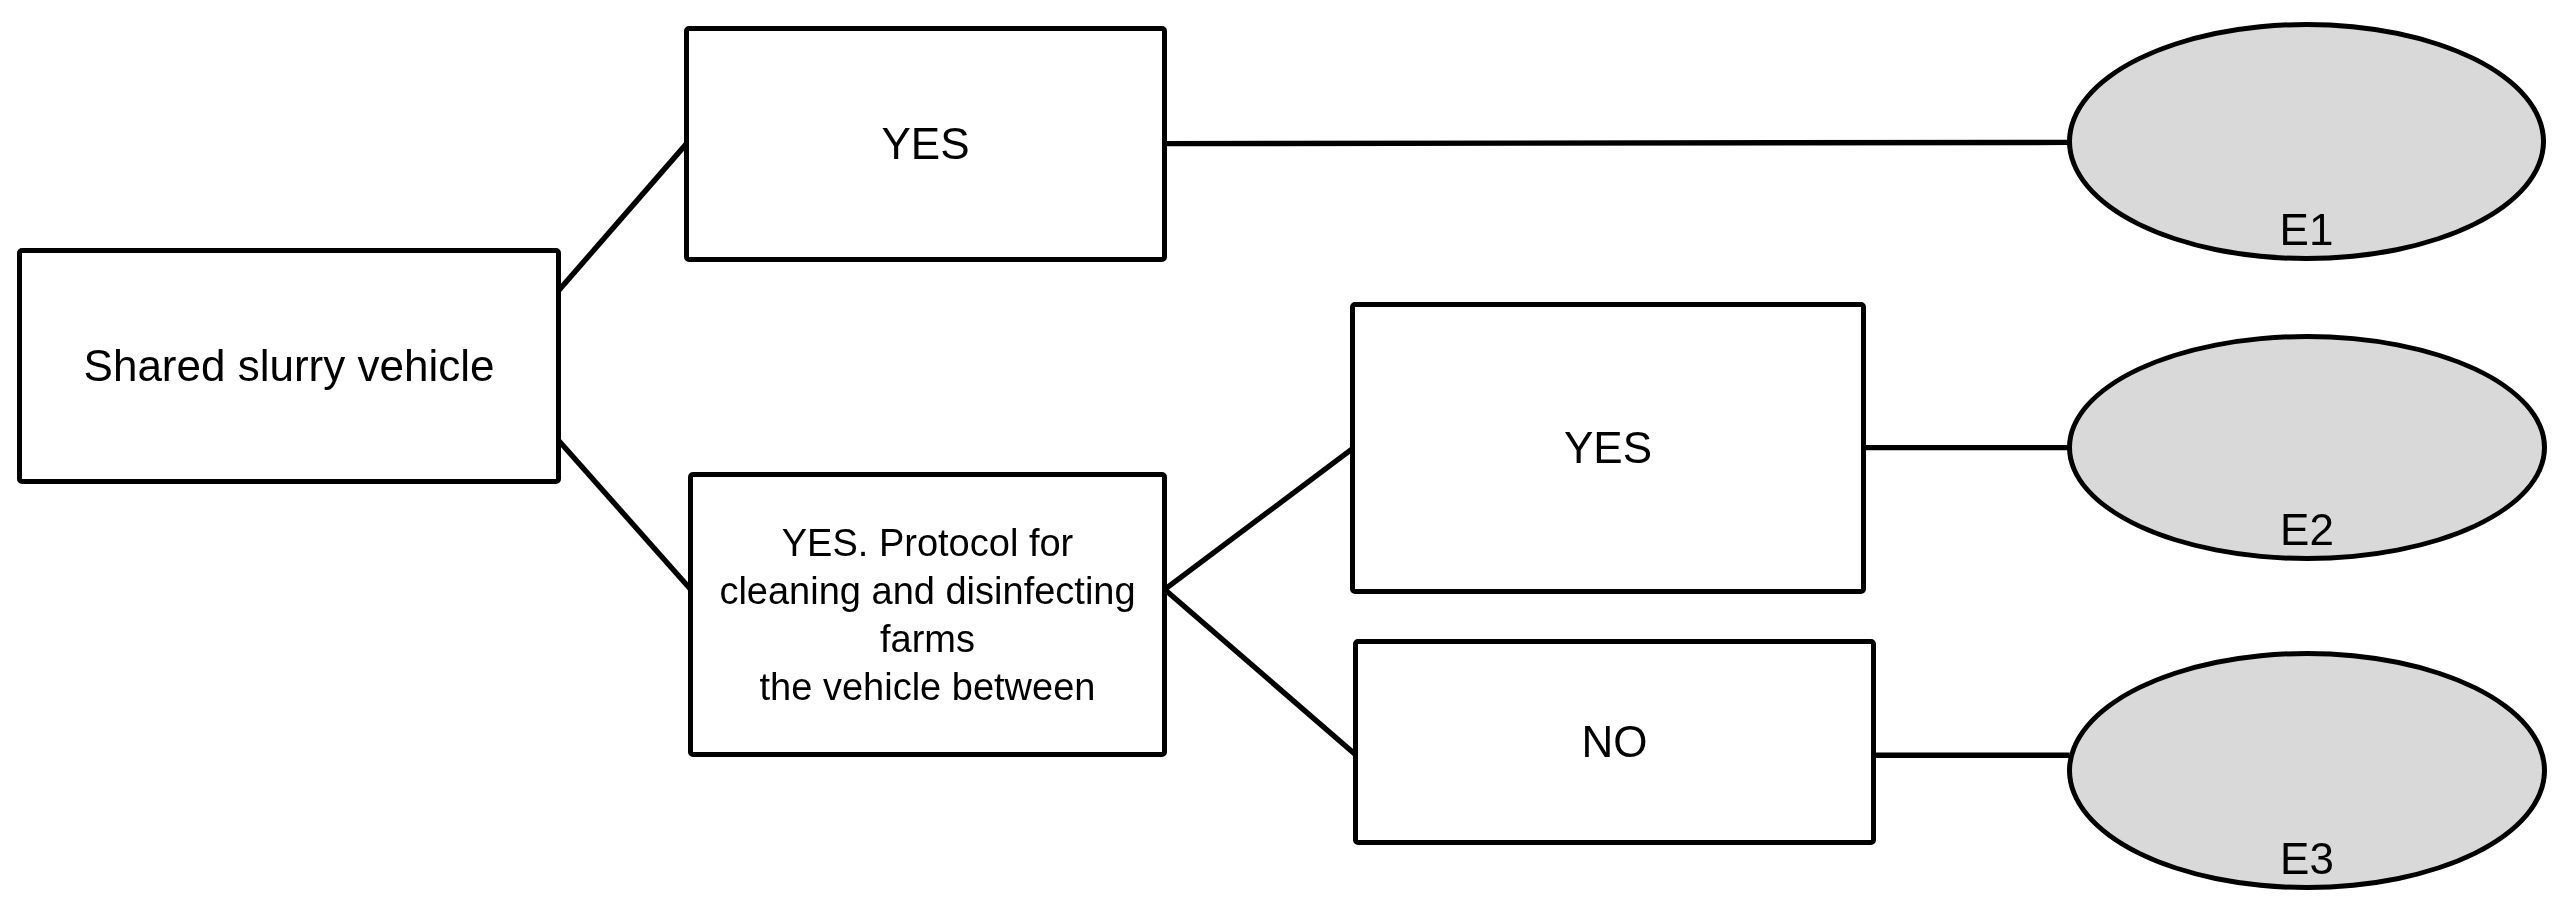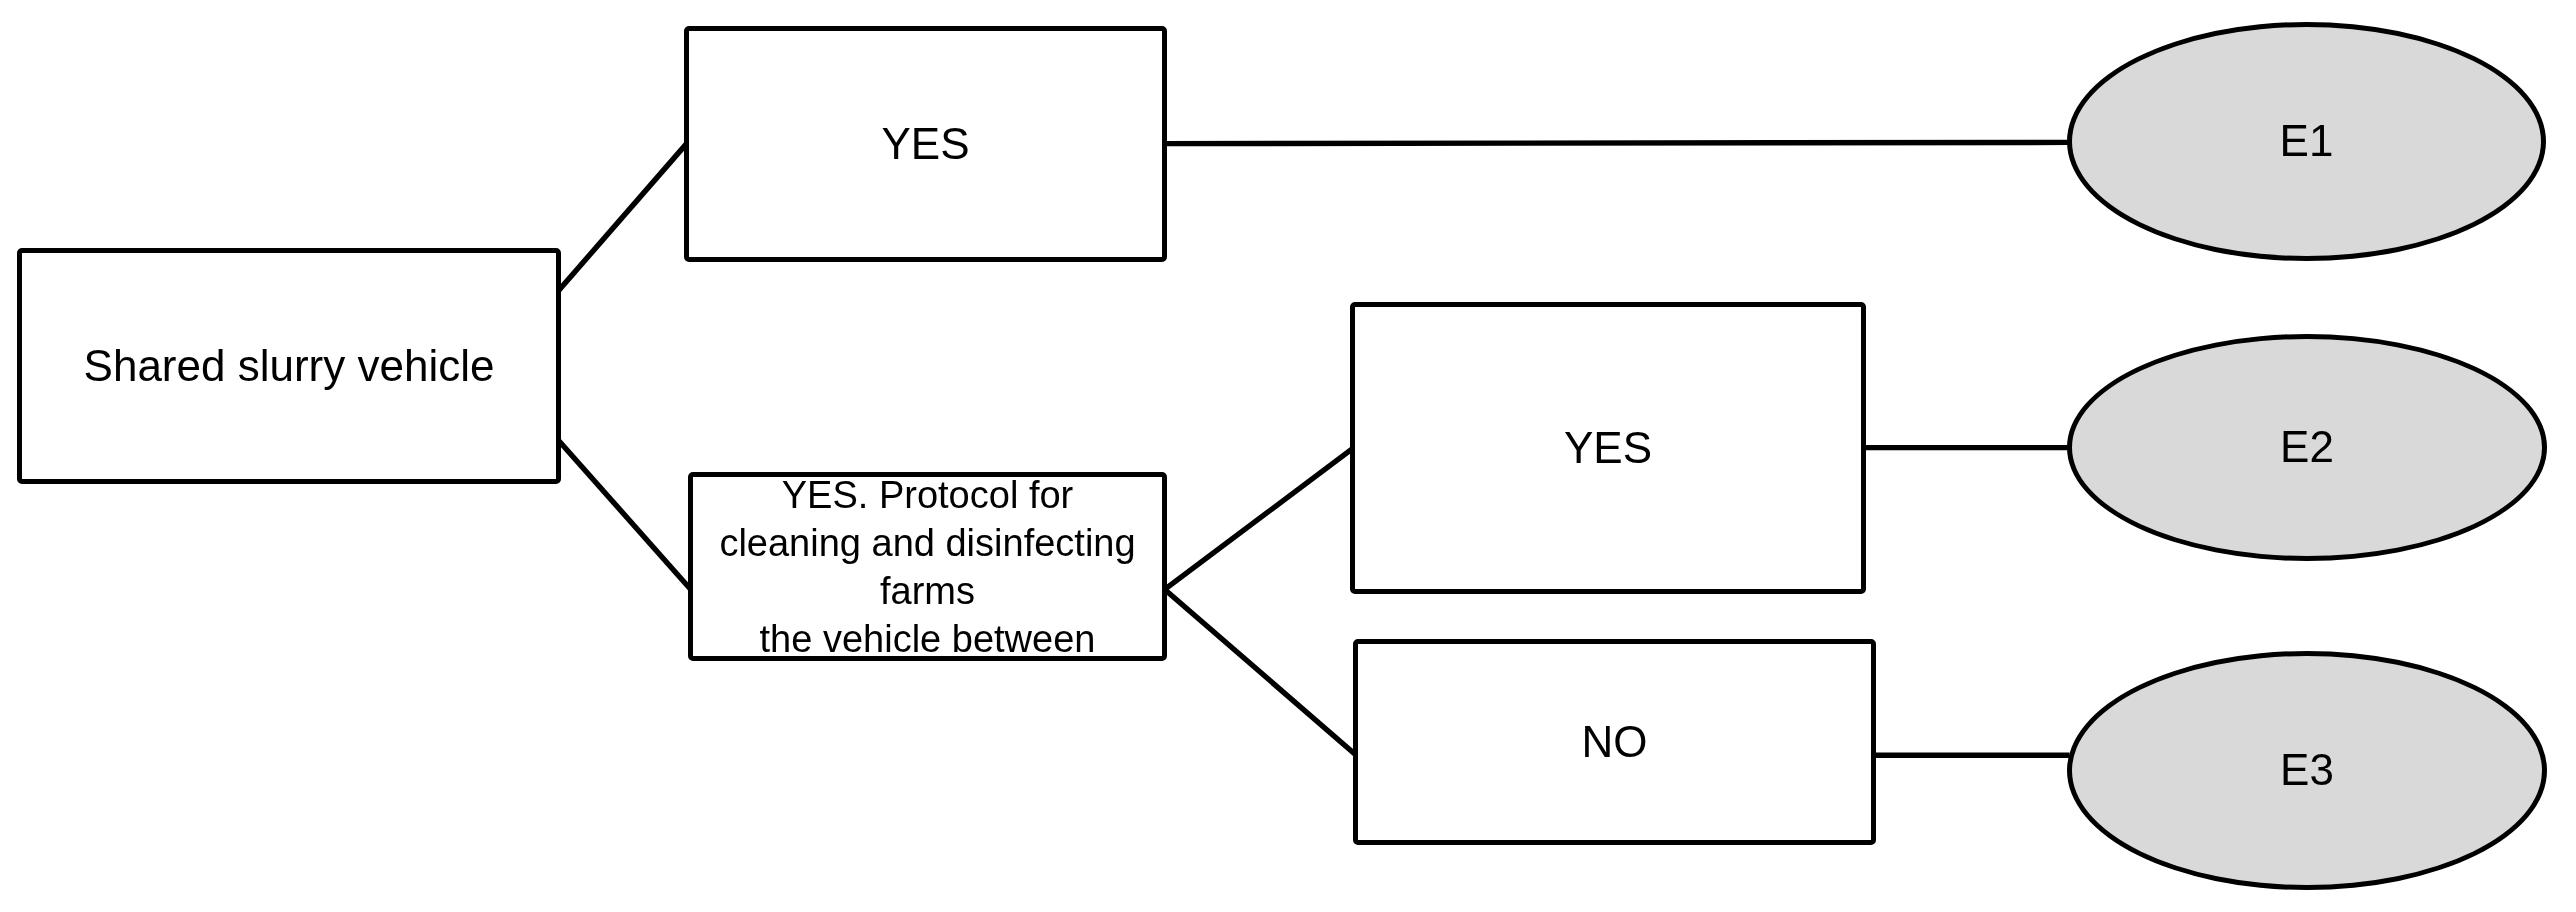--- a/index.html
+++ b/index.html
@@ -38,41 +38,41 @@
     justify-content: center;
     text-align: center;
   }
   .ellipse {
     position: absolute;
     box-sizing: border-box;
     background: #d9d9d9;
     border: 5.4px solid #000000;
     border-radius: 50%;
     display: flex;
-    align-items: center;
+    align-items: flex-end;
     justify-content: center;
     text-align: center;
   }
   .label {
     font-size: 44px;
     line-height: 1.15;
     white-space: nowrap;
   }
   .label-multiline {
     font-size: 38px;
     line-height: 48px;
   }
   .label-multiline .line {
     white-space: nowrap;
   }
 
   
   #node-root          { left: 17px;   top: 248px;  width: 544px; height: 236px; }
   #node-yes-direct    { left: 684px; top: 26px;   width: 483px; height: 236px; }
-  #node-yes-protocol  { left: 688px; top: 472px;  width: 479px; height: 189px; }
+  #node-yes-protocol  { left: 688px; top: 472px;  width: 479px; height: 285px; }
   #node-protocol-yes  { left: 1350px; top: 302px;  width: 516px; height: 292px; }
   #node-protocol-no   { left: 1353px; top: 639px; width: 523px; height: 206px; }
   #outcome-e1         { left: 2067px; top: 22px;   width: 479px; height: 239px; }
   #outcome-e2         { left: 2067px; top: 334px;  width: 480px; height: 227px; }
   #outcome-e3         { left: 2067px; top: 651px; width: 480px; height: 239px; }
 </style>
 </head>
 <body>
 
 <div id="canvas">

